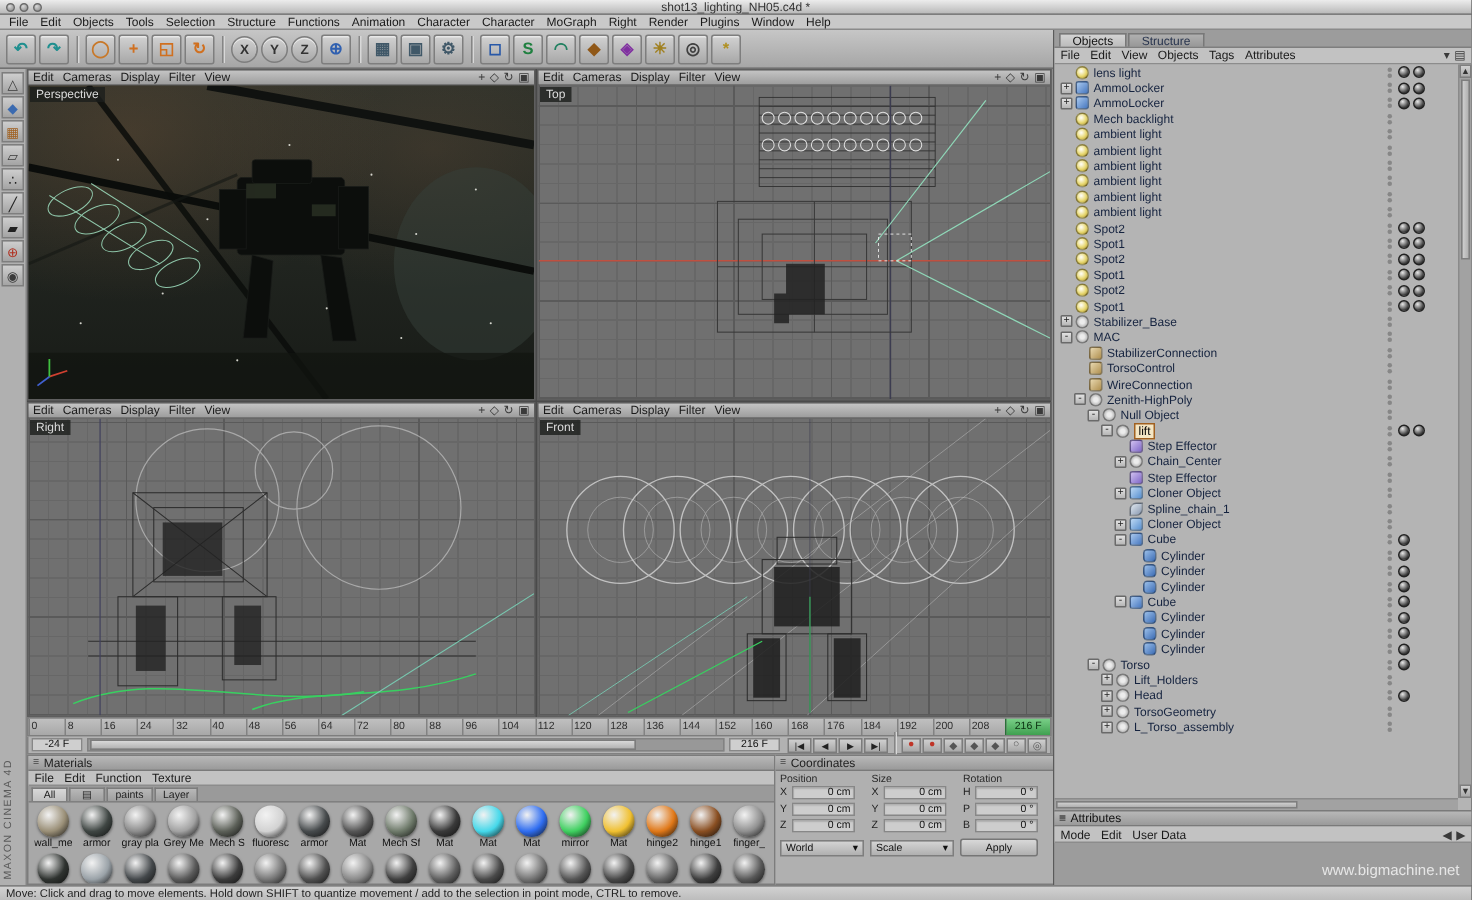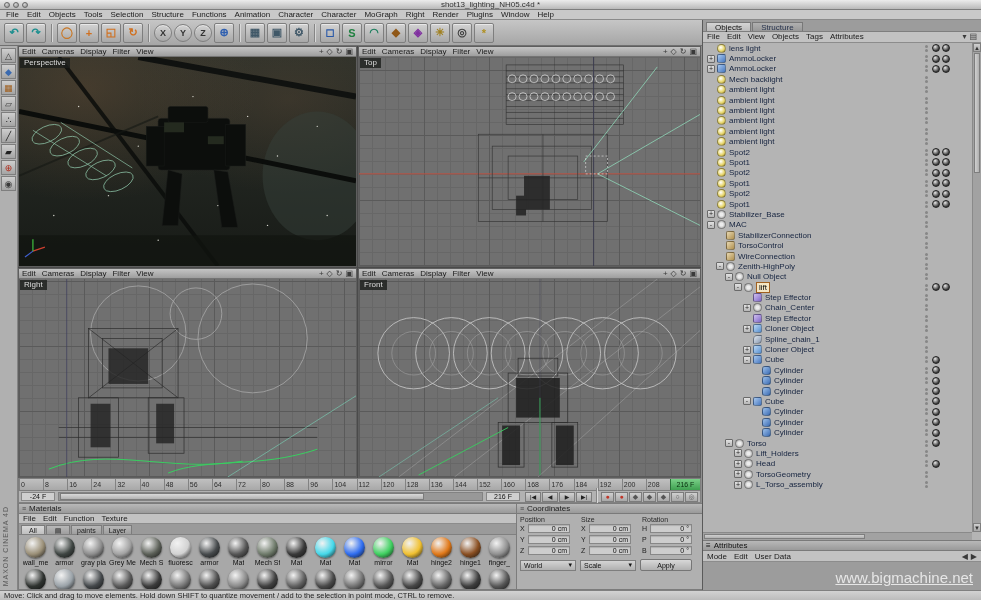--- a/index.html
+++ b/index.html
@@ -147,21 +147,21 @@
   .vdots i { width:3px; height:3px; border-radius:50%; background:#878787; display:block; }
   .tsph { width:8px; height:8px; border-radius:50%; background:radial-gradient(circle at 35% 30%,#e8e8e8,#3a3a3a 70%); border:1px solid #222; flex:none; }
   .tkey { width:7px; height:7px; background:linear-gradient(#f0a030,#b06010); border:1px solid #6a3a08; flex:none; }
 
   .attr-head { position:absolute; top:520px; left:0; right:0; height:11px; background:linear-gradient(#b8b8b8,#9a9a9a);
     border-top:1px solid #7a7a7a; border-bottom:1px solid #7a7a7a; display:flex; align-items:center; padding:0 3px; gap:3px; }
   .attr-menu { position:absolute; top:531px; left:0; right:0; height:11px; background:#c2c2c2;
     border-bottom:1px solid #8c8c8c; display:flex; gap:7px; padding:0 4px; align-items:center; }
   .attr-menu .sp { flex:1; }
   .attr-body { position:absolute; top:542px; left:0; right:0; bottom:0; background:#9c9c9c; }
-  .watermark { position:absolute; right:8px; bottom:4px; font-size:15px; color:rgba(255,255,255,.75);text-decoration:underline; }
+  .watermark { position:absolute; right:8px; bottom:4px; font-size:10px; color:rgba(255,255,255,.75); }
 
   .statusbar { position:absolute; bottom:0; left:0; right:0; height:10px; background:linear-gradient(#d2d2d2,#bcbcbc);
     border-top:1px solid #808080; font-size:7.5px; line-height:9px; padding-left:4px; color:#222; }
 </style>
 </head>
 <body>
 
 <div class="titlebar">
   <span class="tl-btns">
     <i></i>

